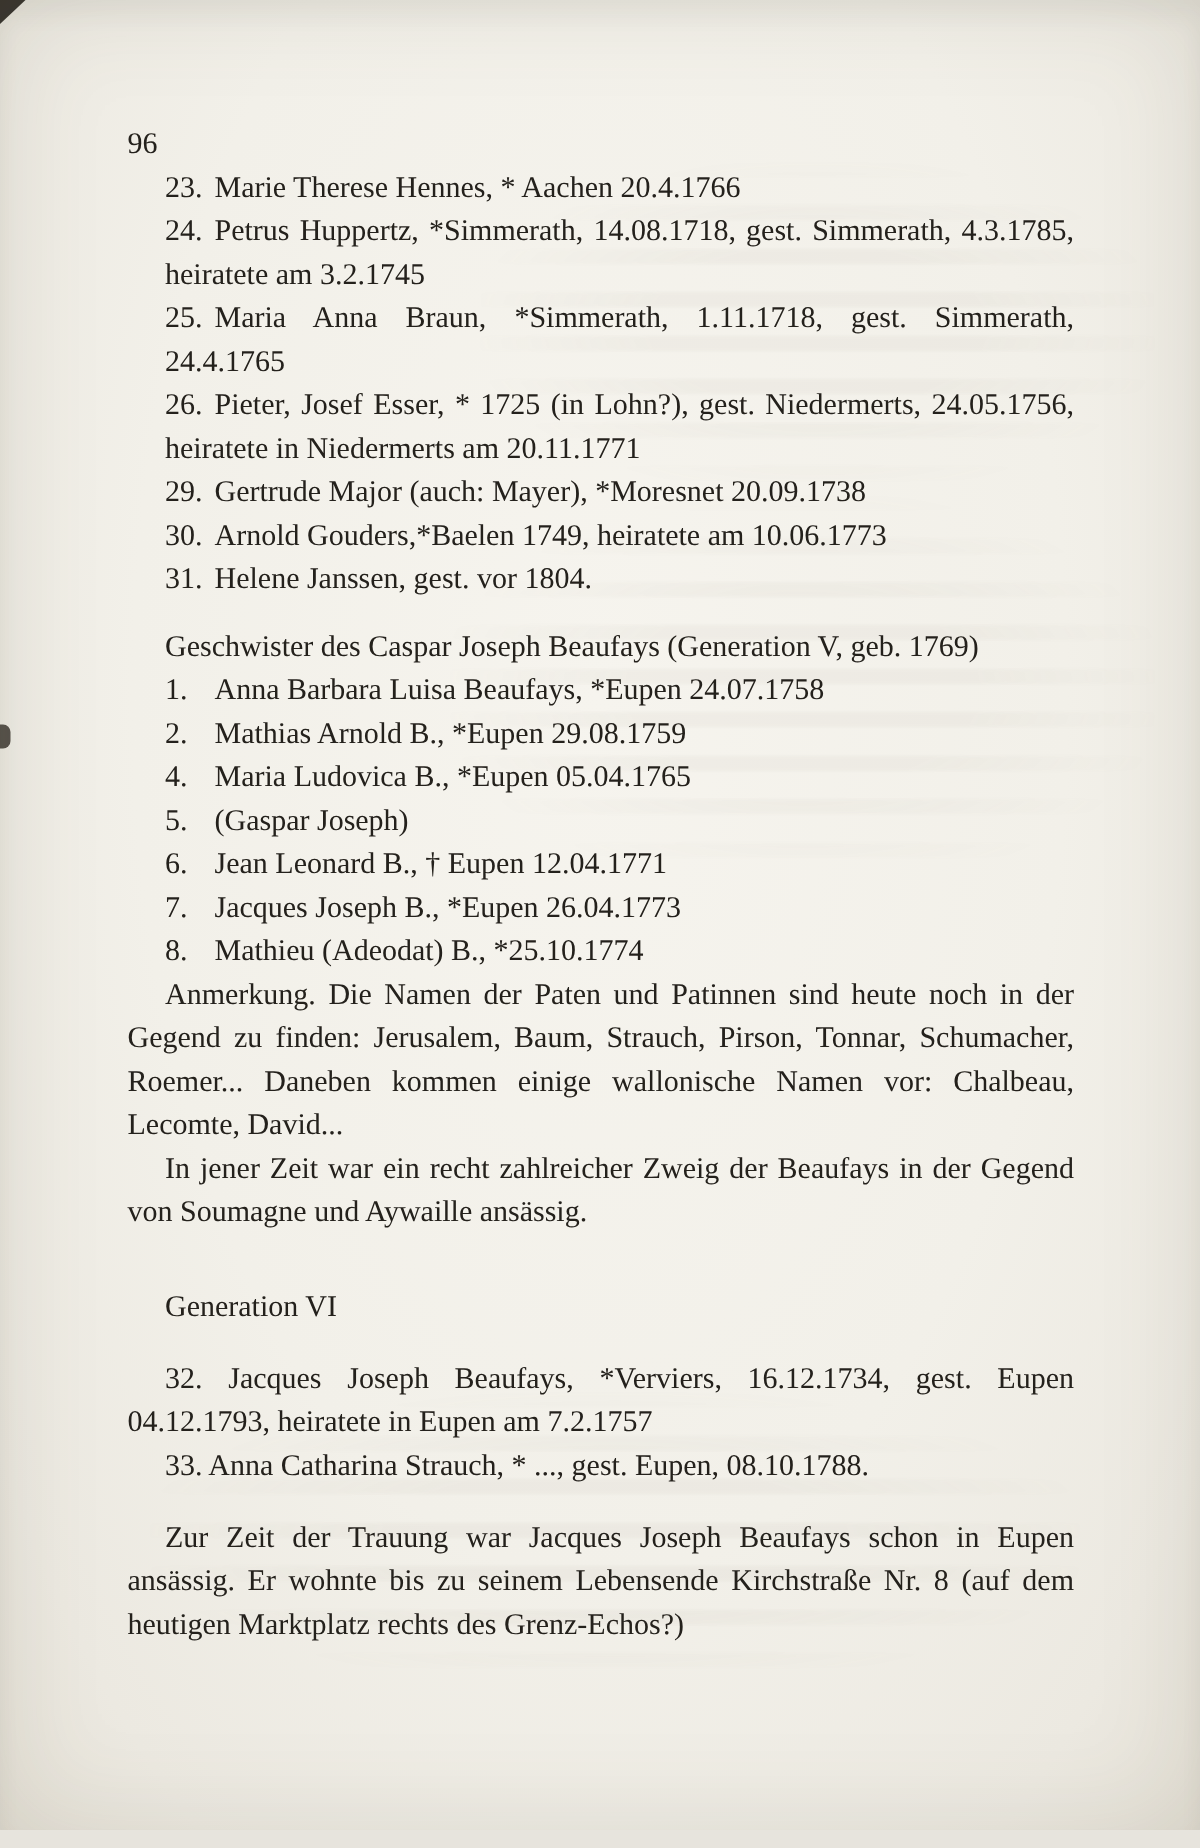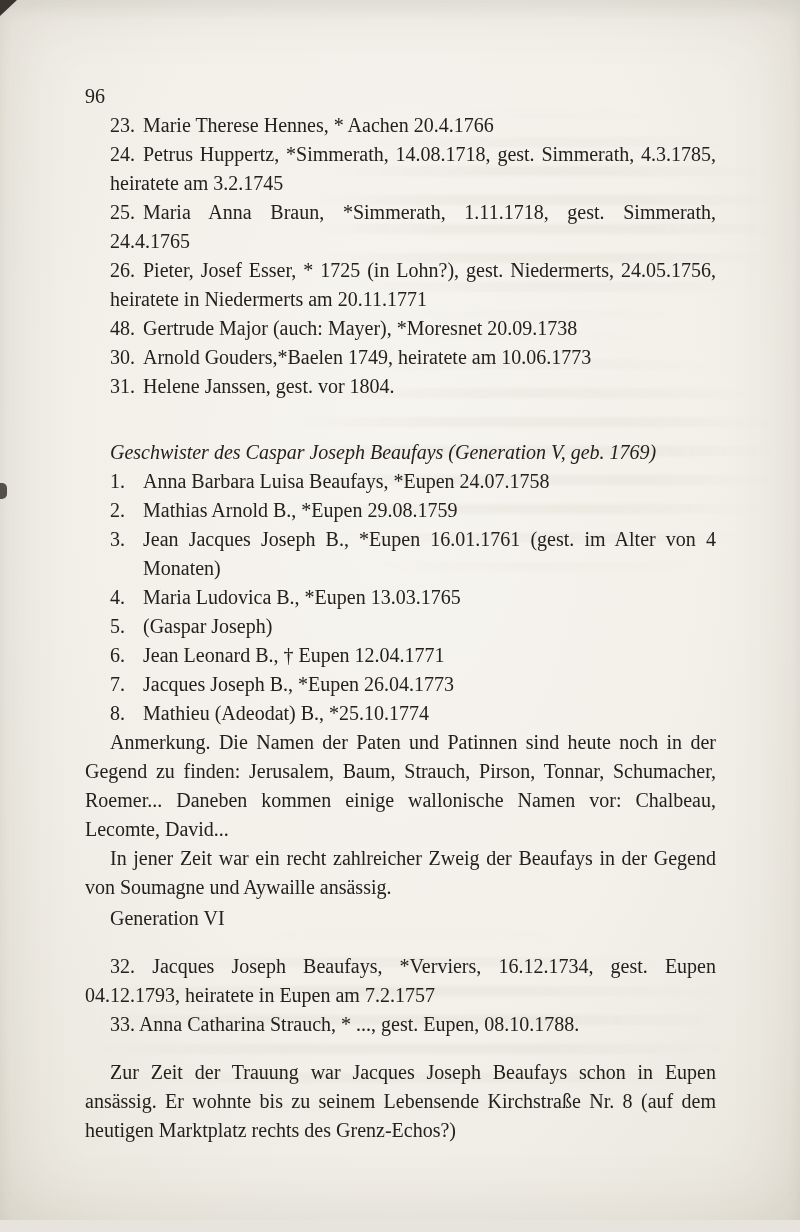--- a/index.html
+++ b/index.html
@@ -55,25 +55,24 @@
   }
   .list-b .num {
     display: inline-block;
     width: 33px;
     text-indent: 0;
   }
   .heading {
     text-indent: 25px;
   }
   .heading-geschwister {
-    margin-top: 37px;
-    font-style: italic;
+    margin-top: 16px;
   }
   .heading-genvi {
-    margin-top: 2px;
+    margin-top: 34px;
     margin-bottom: 19px;
   }
   .para {
     margin: 0;
     text-indent: 25px;
     text-align: justify;
     hyphens: auto;
     -webkit-hyphens: auto;
   }
   .para.closing {
@@ -135,38 +134,37 @@
         <li class="item"><span class="num">23.</span><span class="txt">Marie Therese Hennes, * Aachen 20.4.1766</span></li>
 
         <li class="item"><span class="num">24.</span><span class="txt">Petrus Huppertz, *Simmerath, 14.08.1718, gest. Simmerath, 4.3.1785, heiratete am 3.2.1745</span></li>
 
         <li class="item"><span class="num">25.</span><span class="txt">Maria Anna Braun, *Simmerath, 1.11.1718, gest. Simmerath, 24.4.1765</span></li>
 
         <li class="item"><span class="num">26.</span><span class="txt">Pieter, Josef Esser, * 1725 (in Lohn?), gest. Niedermerts, 24.05.1756, heiratete in Niedermerts am 20.11.1771</span></li>
 
 
 
-        <li class="item"><span class="num">48.</span><span class="txt">Gertrude Major (auch: Mayer), *Moresnet 20.09.1738</span></li>
+        <li class="item"><span class="num">29.</span><span class="txt">Gertrude Major (auch: Mayer), *Moresnet 20.09.1738</span></li>
 
         <li class="item"><span class="num">30.</span><span class="txt">Arnold Gouders,*Baelen 1749, heiratete am 10.06.1773</span></li>
 
         <li class="item"><span class="num">31.</span><span class="txt">Helene Janssen, gest. vor 1804.</span></li>
       </ol>
 
     <div class="heading heading-geschwister">Geschwister des Caspar Joseph Beaufays (Generation V, geb. 1769)</div>
 
     <ol class="list list-b">
 
         <li class="item"><span class="num">1.</span><span class="txt">Anna Barbara Luisa Beaufays, *Eupen 24.07.1758</span></li>
 
         <li class="item"><span class="num">2.</span><span class="txt">Mathias Arnold B., *Eupen 29.08.1759</span></li>
 
-        <li class="item"><span class="num">3.</span><span class="txt">Jean Jacques Joseph B., *Eupen 16.01.1761 (gest. im Alter von 4 Monaten)</span></li>
 
-        <li class="item"><span class="num">4.</span><span class="txt">Maria Ludovica B., *Eupen 13.03.1765</span></li>
+        <li class="item"><span class="num">4.</span><span class="txt">Maria Ludovica B., *Eupen 05.04.1765</span></li>
 
         <li class="item"><span class="num">5.</span><span class="txt">(Gaspar Joseph)</span></li>
 
         <li class="item"><span class="num">6.</span><span class="txt">Jean Leonard B., † Eupen 12.04.1771</span></li>
 
         <li class="item"><span class="num">7.</span><span class="txt">Jacques Joseph B., *Eupen 26.04.1773</span></li>
 
         <li class="item"><span class="num">8.</span><span class="txt">Mathieu (Adeodat) B., *25.10.1774</span></li>
       </ol>
 

